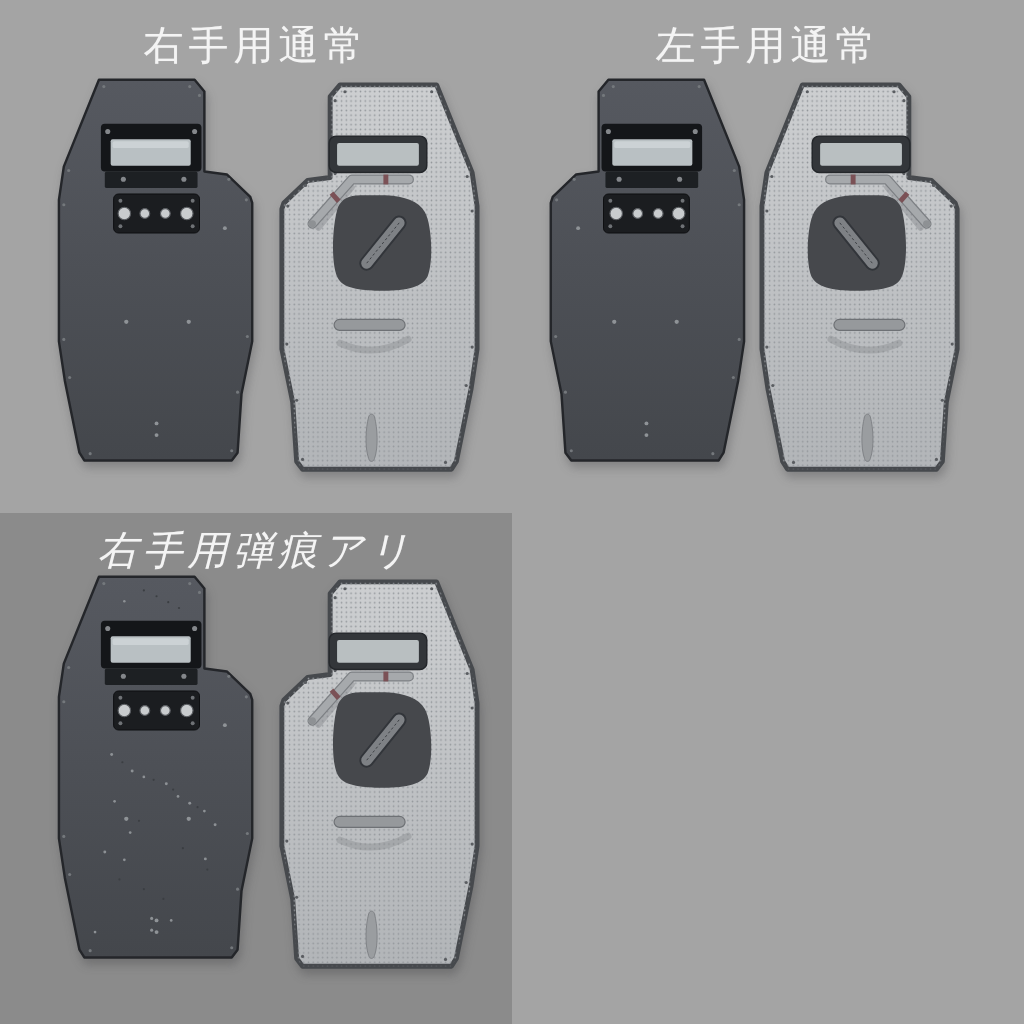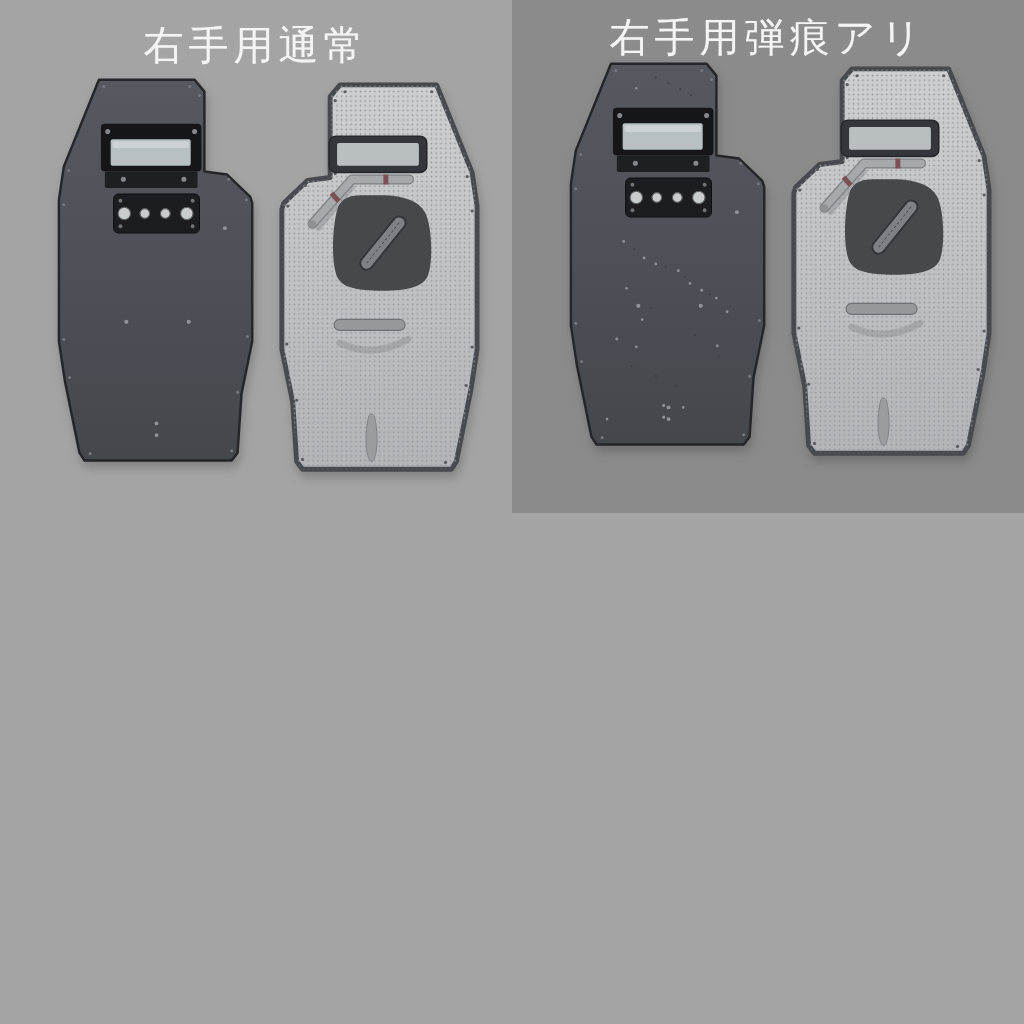--- a/index.html
+++ b/index.html
@@ -18,21 +18,21 @@
   .q-top{background:var(--bg-top,#a4a4a4);}
   .q-bottom{background:var(--bg-bottom,#8b8b8b);}
   .title{
     margin:0;position:absolute;left:0;right:0;text-align:center;
     color:var(--title-text,#f4f4f4);
     font-size:40px;font-weight:normal;letter-spacing:5px;
     text-shadow:0 0 1px rgba(255,255,255,.35);
     white-space:nowrap;
   }
   .q-top .title{top:18px;}
-  .q-bottom .title{top:10px;}
+  .q-bottom .title{top:10px;font-style:italic;}
   .shields{
     position:absolute;display:flex;align-items:flex-start;gap:12px;
   }
   .q-left  .shields{left:56px;}
   .q-right .shields{left:30px;}
   .q-top   .shields{top:70px;}
   .q-bottom .shields{top:54px;}
   .shield{display:block;filter:drop-shadow(2px 6px 5px rgba(45,45,50,.28));}
   .shield.back{margin-top:5px;}
   .defs-holder{position:absolute;width:0;height:0;overflow:hidden;}
@@ -198,20 +198,35 @@
     <div class="shields">
       <svg class="shield front" viewBox="0 0 210 420" width="205" height="410">
         <use href="#front-shield"></use>
       </svg>
       <svg class="shield back" viewBox="0 0 210 420" width="207" height="414">
         <use href="#back-shield"></use>
       </svg>
     </div>
   </section>
 
+  <section class="quadrant q-top q-right">
+    <h2 class="title">左手用通常</h2>
+    <div class="shields">
+      <svg class="shield front" viewBox="0 0 210 420" width="205" height="410">
+        <g transform="translate(210 0) scale(-1 1)">
+            <use href="#front-shield"></use>
+          </g>
+      </svg>
+      <svg class="shield back" viewBox="0 0 210 420" width="207" height="414">
+        <g transform="translate(210 0) scale(-1 1)">
+            <use href="#back-shield"></use>
+          </g>
+      </svg>
+    </div>
+  </section>
 
   <section class="quadrant q-bottom q-left">
     <h2 class="title">右手用弾痕アリ</h2>
     <div class="shields">
       <svg class="shield front" viewBox="0 0 210 420" width="205" height="410">
         <use href="#front-shield"></use>
           <use href="#front-dents"></use>
       </svg>
       <svg class="shield back" viewBox="0 0 210 420" width="207" height="414">
         <use href="#back-shield"></use>

